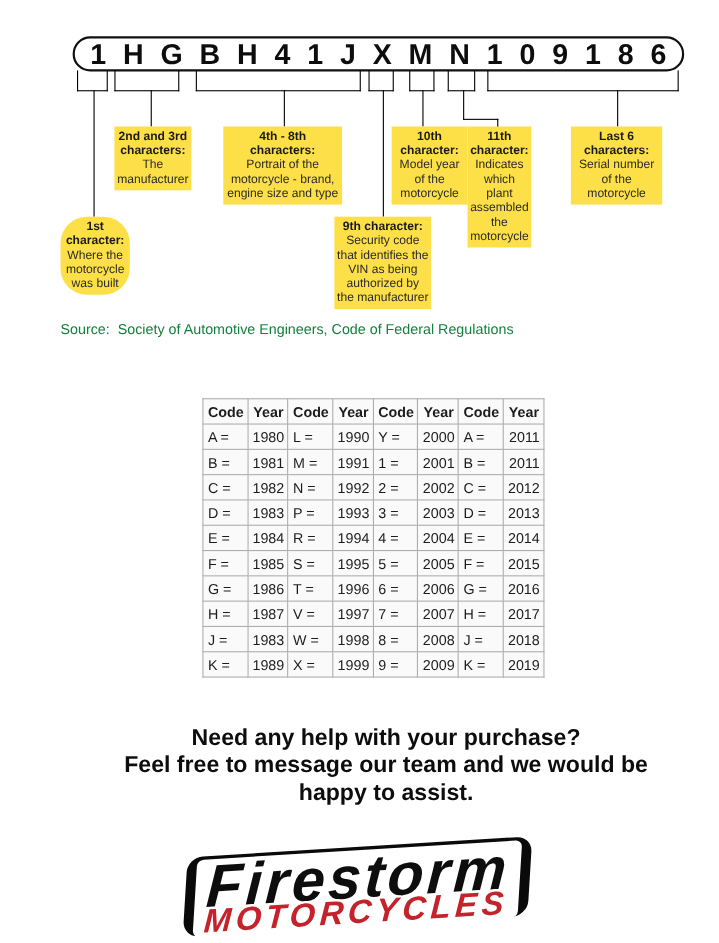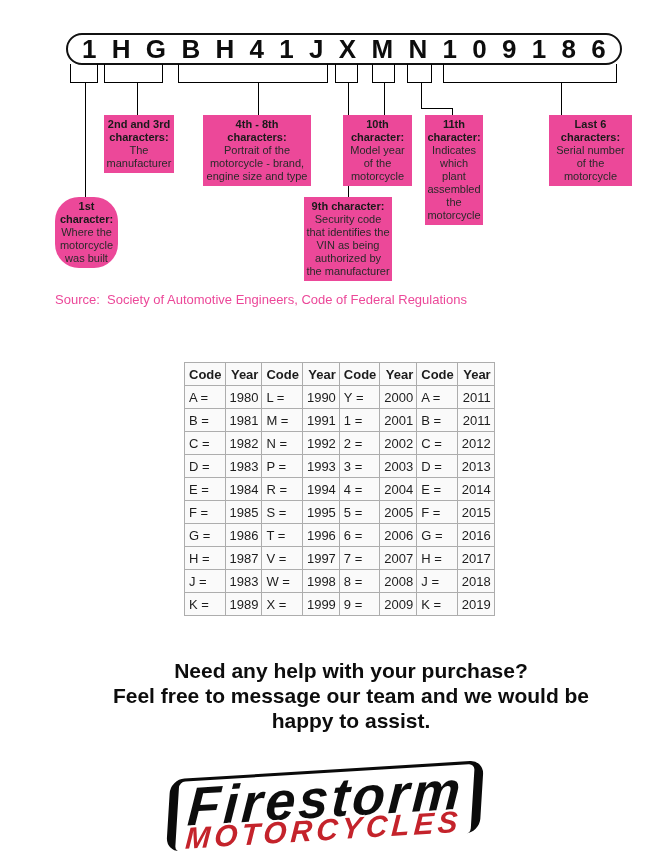--- a/index.html
+++ b/index.html
@@ -16,36 +16,36 @@
   .vin-char{font-size:26px;font-weight:bold;color:#0d0d0d;line-height:28px;}
   
   .bracket{
     position:absolute;top:64px;height:19px;box-sizing:border-box;
     border-left:1px solid #000;border-right:1px solid #000;border-bottom:1px solid #000;
   }
   .stem{position:absolute;width:1px;background:#000;}
   .elbow{position:absolute;box-sizing:border-box;border-left:1px solid #000;border-bottom:1px solid #000;}
   
   .callout{
-    position:absolute;background:#ec4899;box-sizing:border-box;
+    position:absolute;background:#fde047;box-sizing:border-box;
     padding:3px 2px;text-align:center;font-size:11px;line-height:13px;color:#2a2a2a;
   }
   .co-title{font-weight:bold;color:#1a1a1a;}
   
-  .source-note{position:absolute;left:55px;top:292px;font-size:13px;color:#ec4899;text-align:right;}
+  .source-note{position:absolute;left:55px;top:292px;font-size:13px;color:#15803d;text-align:right;}
   
   .year-table{
     position:absolute;left:184px;top:362px;border-collapse:collapse;
     font-size:13px;color:#1c1c1c;table-layout:fixed;
   }
   .year-table th,.year-table td{
     border:1px solid #adadad;background:#fafafa;height:23px;box-sizing:border-box;
     padding:0 3px 0 4px;white-space:nowrap;overflow:hidden;
   }
-  .year-table th{font-weight:bold;text-align:right;width:36px;}
+  .year-table th{font-weight:bold;text-align:center;width:36px;}
   .year-table th.yearh{width:35px;}
   .year-table td.code{text-align:left;width:36px;}
   .year-table td.year{text-align:right;width:35px;}
   
   .help{
     position:absolute;left:0;top:658px;width:654px;text-align:center;
     font-size:21px;line-height:25px;font-weight:bold;color:#0d0d0d;padding-left:24px;
   }
   
   .logo-outer{
@@ -115,29 +115,29 @@
     <div class="co-body">The manufacturer</div>
   </div>
   <div class="callout" style="left:203px;top:115px;width:108px;">
     <div class="co-title">4th - 8th characters:</div>
     <div class="co-body">Portrait of the motorcycle - brand, engine size and type</div>
   </div>
   <div class="callout" style="left:304px;top:197px;width:88px;">
     <div class="co-title">9th character:</div>
     <div class="co-body">Security code that identifies the VIN as being authorized by the manufacturer</div>
   </div>
-  <div class="callout" style="left:343px;top:115px;width:69px;">
+  <div class="callout" style="left:356px;top:115px;width:69px;">
     <div class="co-title">10th character:</div>
     <div class="co-body">Model year of the motorcycle</div>
   </div>
   <div class="callout" style="left:425px;top:115px;width:58px;">
     <div class="co-title">11th character:</div>
     <div class="co-body">Indicates which plant assembled the motorcycle</div>
   </div>
-  <div class="callout" style="left:549px;top:115px;width:83px;">
+  <div class="callout" style="left:519px;top:115px;width:83px;">
     <div class="co-title">Last 6 characters:</div>
     <div class="co-body">Serial number of the motorcycle</div>
   </div>
 
   <div class="source-note">Source:&nbsp; Society of Automotive Engineers, Code of Federal Regulations</div>
 
   <table class="year-table">
     <thead>
       <tr>
           <th>Code</th>

